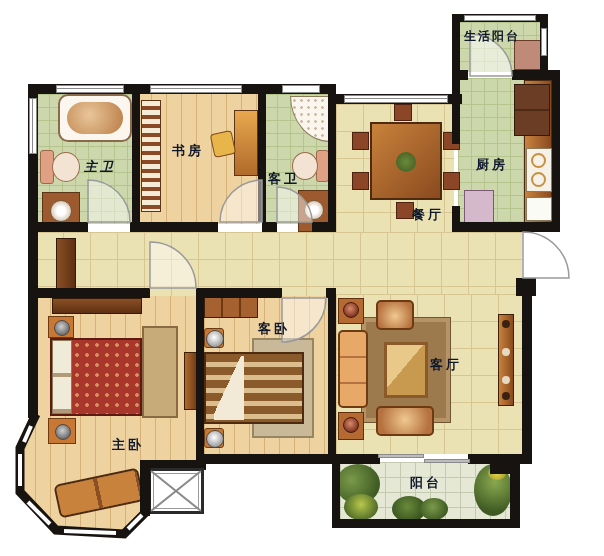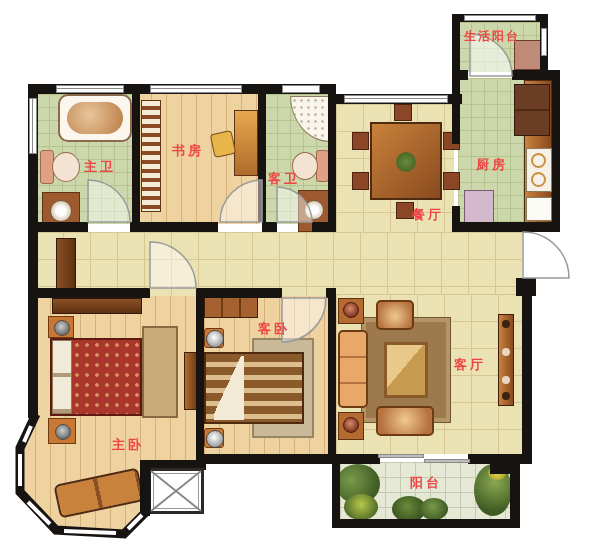--- a/index.html
+++ b/index.html
@@ -7,21 +7,21 @@
         font-family:"DejaVu Sans",sans-serif;}
   .floor{position:absolute;}
   .green{background:#ccd8ab;background-image:linear-gradient(#b4c48c 1px,transparent 1px),linear-gradient(90deg,#b4c48c 1px,transparent 1px);background-size:13px 13px;}
   .beige{background:#ebe2b4;background-image:linear-gradient(#d7c692 1px,transparent 1px),linear-gradient(90deg,#d7c692 1px,transparent 1px);background-size:27px 27px;}
   .wood{background:#eed2a0;background-image:repeating-linear-gradient(90deg,rgba(176,124,52,.38) 0 1px,transparent 1px 15px);}
   .balc{background:#e6e8d6;background-image:linear-gradient(#c4cab0 1px,transparent 1px),linear-gradient(90deg,#c4cab0 1px,transparent 1px);background-size:15px 15px;}
   .wall{position:absolute;background:#171310;}
   .win{position:absolute;background:#fdfdfd;border:1px solid #8a8a8a;box-sizing:border-box;}
   .winline{position:absolute;background:#8a8a8a;}
   .f{position:absolute;box-sizing:border-box;}
-  .rlabel{position:absolute;font-weight:bold;font-size:13px;color:#ef4444;letter-spacing:3px;white-space:nowrap;}
+  .rlabel{position:absolute;font-weight:bold;font-size:13px;color:#0f172a;letter-spacing:3px;white-space:nowrap;}
   .lamp{position:absolute;border-radius:50%;background:radial-gradient(circle at 45% 40%,#cfcfcf,#6f6f6f 70%);border:1px solid #4a4a4a;}
   .plant{position:absolute;border-radius:50%;}
   svg.overlay{position:absolute;left:0;top:0;pointer-events:none;}
 </style>
 </head>
 <body>
 
 <div id="plan">
 
   <div class="floor green" style="left:36px;top:94px;width:96px;height:130px;"></div>
@@ -183,23 +183,23 @@
     <path d="M523,232 A46,46 0 0 1 569,278 L523,278 Z" fill="#ffffff" stroke="#9a9a9a" stroke-width="1.5"></path>
     <path d="M470,34 A42,42 0 0 1 512,76 L470,76 Z" fill="rgba(255,255,255,0.55)" stroke="#9a9a9a" stroke-width="1.5"></path>
     <path d="M88,180 A42,42 0 0 1 130,222 L88,222 Z" fill="rgba(255,255,255,0.45)" stroke="#9a9a9a" stroke-width="1.5"></path>
     <path d="M220,222 A42,42 0 0 1 262,180 L262,222 Z" fill="rgba(255,255,255,0.45)" stroke="#9a9a9a" stroke-width="1.5"></path>
     <path d="M277,187 A35,35 0 0 1 312,222 L277,222 Z" fill="rgba(255,255,255,0.45)" stroke="#9a9a9a" stroke-width="1.5"></path>
     <path d="M150,242 A46,46 0 0 1 196,288 L150,288 Z" fill="rgba(255,255,255,0.45)" stroke="#9a9a9a" stroke-width="1.5"></path>
     <path d="M326,298 A44,44 0 0 1 282,342 L282,298 Z" fill="rgba(255,255,255,0.45)" stroke="#9a9a9a" stroke-width="1.5"></path>
   </svg>
 
   <span class="rlabel" style="left:464px;top:28px;font-size:12px;letter-spacing:2px;">生活阳台</span>
-  <span class="rlabel" style="left:84px;top:158px;">主卫</span>
+  <span class="rlabel" style="left:84px;top:158px;font-style:italic;">主卫</span>
   <span class="rlabel" style="left:172px;top:142px;">书房</span>
   <span class="rlabel" style="left:268px;top:170px;">客卫</span>
   <span class="rlabel" style="left:476px;top:156px;">厨房</span>
   <span class="rlabel" style="left:412px;top:206px;">餐厅</span>
   <span class="rlabel" style="left:258px;top:320px;">客卧</span>
-  <span class="rlabel" style="left:454px;top:356px;">客厅</span>
+  <span class="rlabel" style="left:430px;top:356px;">客厅</span>
   <span class="rlabel" style="left:112px;top:436px;">主卧</span>
   <span class="rlabel" style="left:410px;top:474px;">阳台</span>
 
 </div>
 
 </body></html>

